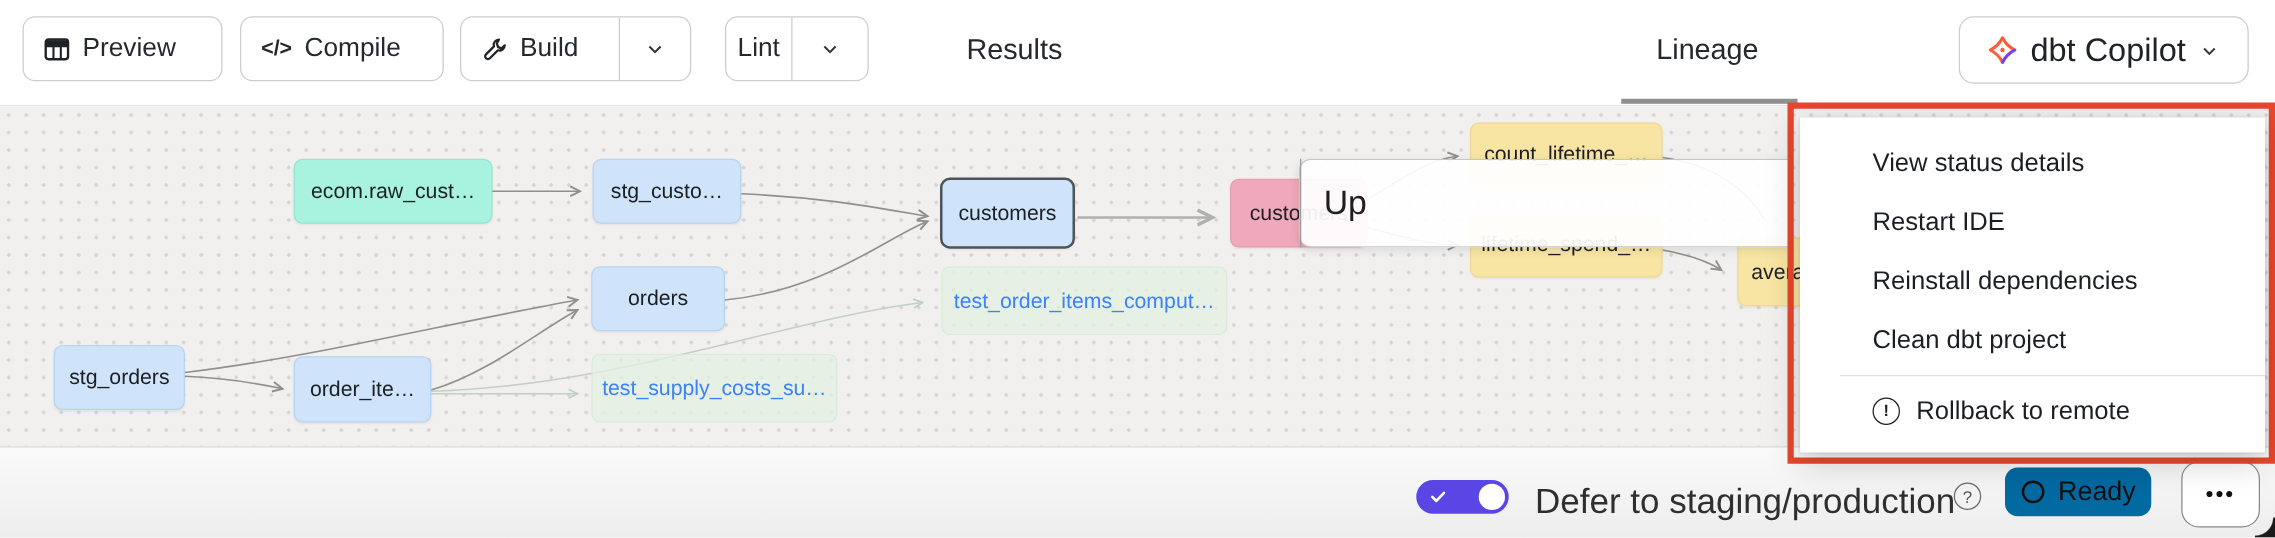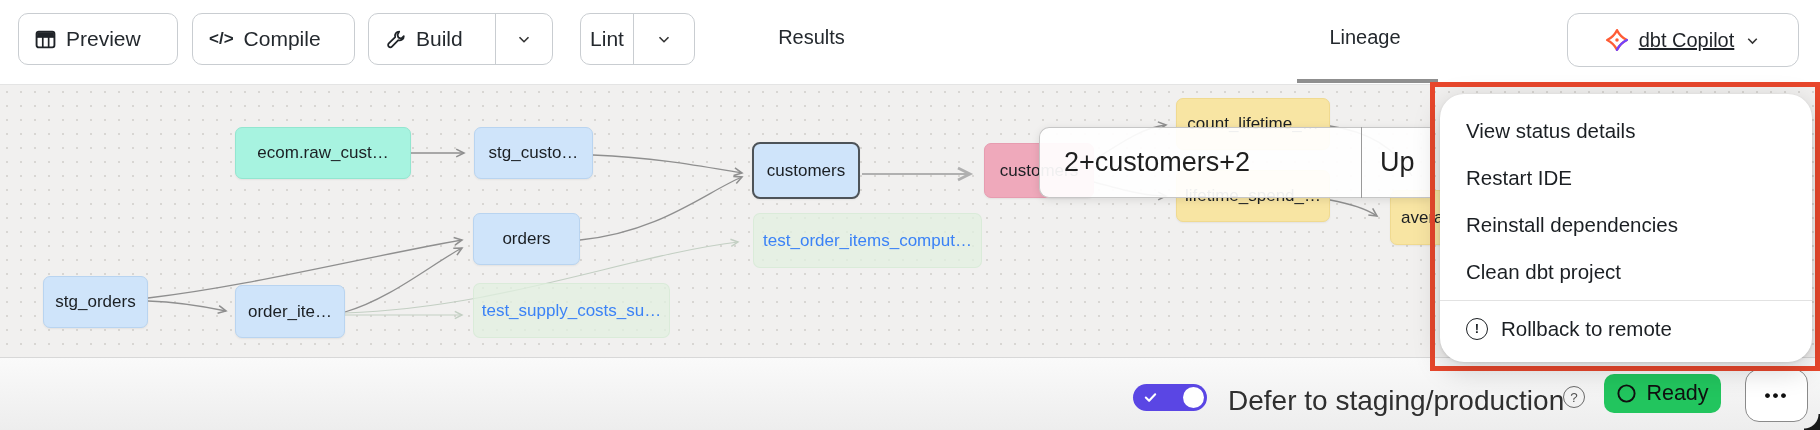--- a/index.html
+++ b/index.html
@@ -8,25 +8,25 @@
   .abs{position:absolute;}
 
   
   #topbar{left:0;top:0;width:1820px;height:84px;background:#fff;border-bottom:1px solid #e4e4e4;}
   .tb-btn{position:absolute;top:13px;height:52px;box-sizing:border-box;border:1px solid #c9cdd1;
           border-radius:10px;background:#fff;display:flex;align-items:center;font-size:21px;
           font-weight:500;color:#24292e;}
   .tb-btn .ic{margin:0 10px 0 16px;display:flex;align-items:center;}
   .seg-div{width:1px;height:100%;background:#c9cdd1;}
   .chev-seg{height:100%;display:flex;align-items:center;justify-content:center;}
-  .tab{position:absolute;top:26px;font-size:20px;color:#24292e;text-align:center;white-space:nowrap;}
+  .tab{position:absolute;top:26px;font-size:23px;color:#24292e;text-align:center;white-space:nowrap;}
   #tab-underline{left:1297px;top:79px;width:141px;height:4px;background:#8f8f8f;}
   #copilot{left:1567px;top:13px;width:230px;height:52px;border:1px solid #c9cdd1;border-radius:12px;
            background:#fff;display:flex;align-items:center;justify-content:center;gap:10px;
-           font-size:20px;font-weight:500;color:#1f2328;text-decoration:underline;}
+           font-size:26px;font-weight:500;color:#1f2328;}
 
   
   #canvas{left:0;top:85px;width:1820px;height:272px;background:#f1f0ef;
           background-image:radial-gradient(#d8d6d3 1.3px,transparent 1.3px);
           background-size:14px 14px;}
   .node{position:absolute;box-sizing:border-box;border-radius:7px;display:flex;align-items:center;
         justify-content:center;font-size:17px;color:#1b1f23;white-space:nowrap;overflow:hidden;
         box-shadow:0 1px 2px rgba(0,0,0,0.06);}
   .n-teal{background:#a7f3e0;border:1px solid #93e6d0;}
   .n-blue{background:#cfe4fa;border:1px solid #b9d4f0;}
@@ -48,35 +48,35 @@
   
   #bottombar{left:0;top:357px;width:1820px;height:73px;background:linear-gradient(#fafafa,#ededed);
              border-top:1px solid #d8d8d8;z-index:4;}
   #toggle{left:1133px;top:384px;width:74px;height:27px;border-radius:14px;background:#5a46e4;z-index:5;}
   #toggle .knob{position:absolute;right:3px;top:3px;width:21px;height:21px;border-radius:50%;background:#fff;}
   #toggle svg{position:absolute;left:10px;top:6px;}
   #defer-label{left:1228px;top:385px;font-size:28px;color:#2f2f2f;z-index:5;white-space:nowrap;}
   #help{left:1563px;top:386px;width:22px;height:22px;border:1.6px solid #6a6a6a;border-radius:50%;
         box-sizing:border-box;display:flex;align-items:center;justify-content:center;
         font-size:13.5px;color:#555;z-index:5;}
-  #ready{left:1604px;top:374px;width:117px;height:39px;border-radius:10px;background:#22c55e;
+  #ready{left:1604px;top:374px;width:117px;height:39px;border-radius:10px;background:#0369a1;
          display:flex;align-items:center;justify-content:center;gap:9px;font-size:21.5px;
          font-weight:500;color:#101010;z-index:5;}
   #more{left:1745px;top:369px;width:63px;height:53px;border:1.5px solid #8a8a8a;border-radius:14px;
         background:#fff;box-sizing:border-box;display:flex;align-items:center;justify-content:center;
         font-size:17px;font-weight:bold;letter-spacing:2px;color:#111;z-index:5;}
   #win-corner{right:0;bottom:0;width:16px;height:16px;z-index:9;
         background:radial-gradient(circle at 0 0,rgba(0,0,0,0) 14px,#1a1a1a 15px);}
 
   
   #annotation{left:1430px;top:82px;width:390px;height:289px;box-sizing:border-box;
               border:5px solid #e8472c;z-index:7;}
-  #menu{left:1440px;top:94px;width:372px;height:268px;background:#fff;border-radius:24px;
+  #menu{left:1440px;top:94px;width:372px;height:268px;background:#fff;border-radius:1px;
         box-shadow:0 8px 28px rgba(0,0,0,0.18),0 1px 3px rgba(0,0,0,0.1);z-index:8;
-        padding-top:13px;box-sizing:border-box;}
+        padding-top:13px;box-sizing:border-box;padding-left:32px;}
   .mi{height:47px;display:flex;align-items:center;padding-left:26px;font-size:20.5px;
       font-weight:500;color:#1b1f23;white-space:nowrap;}
   .menu-sep{height:1px;background:#e2e2e2;margin:5px 0 4px 0;}
   .alert-ic{width:22px;height:22px;border:1.9px solid #1b1f23;border-radius:50%;box-sizing:border-box;
             display:flex;align-items:center;justify-content:center;font-size:13px;font-weight:bold;
             margin-right:13px;}
   svg.edges{position:absolute;left:0;top:0;z-index:1;pointer-events:none;}
   .node{z-index:2;}
 </style>
 </head>
@@ -177,35 +177,34 @@
   </g>
   <g fill="none" stroke="#b0b0b0" stroke-width="2">
     <path d="M862,174 H970" marker-end="url(#arrM)"></path>
   </g>
   <g fill="none" stroke="#c3cfc3" stroke-width="1.2">
     <path d="M345,315 H462" marker-end="url(#arrF)"></path>
     <path d="M345,313 C500,308 630,255 738,242" marker-end="url(#arrF)"></path>
   </g>
 </svg>
 
-<div class="node n-teal abs" style="left:235px;top:127px;width:176px;height:52px;">ecom.raw_cust…</div>
+<div class="node n-teal abs" style="left:235px;top:127px;width:159px;height:52px;">ecom.raw_cust…</div>
 <div class="node n-blue abs" style="left:474px;top:127px;width:119px;height:52px;">stg_custo…</div>
 <div class="node n-sel abs" style="left:752px;top:142px;width:108px;height:57px;">customers</div>
 <div class="node n-blue abs" style="left:473px;top:213px;width:107px;height:52px;">orders</div>
 <div class="node n-blue abs" style="left:43px;top:276px;width:105px;height:52px;">stg_orders</div>
 <div class="node n-blue abs" style="left:235px;top:285px;width:110px;height:53px;">order_ite…</div>
 <div class="node n-test abs" style="left:753px;top:213px;width:229px;height:55px;">test_order_items_comput…</div>
 <div class="node n-test abs" style="left:473px;top:283px;width:197px;height:55px;">test_supply_costs_su…</div>
 <div class="node n-pink abs" style="left:984px;top:143px;width:110px;height:55px;">customers</div>
 <div class="node n-yellow abs" style="left:1176px;top:98px;width:154px;height:52px;">count_lifetime_…</div>
 <div class="node n-yellow abs" style="left:1176px;top:170px;width:154px;height:52px;">lifetime_spend_…</div>
 <div class="node n-yellow abs" style="left:1390px;top:190px;width:58px;height:55px;justify-content:flex-start;padding-left:10px;">avera</div>
 
 <div id="selbar" class="abs">
-  <div class="val">2+customers+2</div>
   <div class="bardiv"></div>
   <div class="upd">Up</div>
 </div>
 
 <div id="bottombar" class="abs"></div>
 
 <div id="toggle" class="abs">
   <svg width="15" height="15" viewBox="0 0 16 16">
       <polyline points="3,8 6.5,11.5 13,4.5" fill="none" stroke="#fff" stroke-width="2.2" stroke-linecap="round" stroke-linejoin="round"></polyline>
     </svg>

